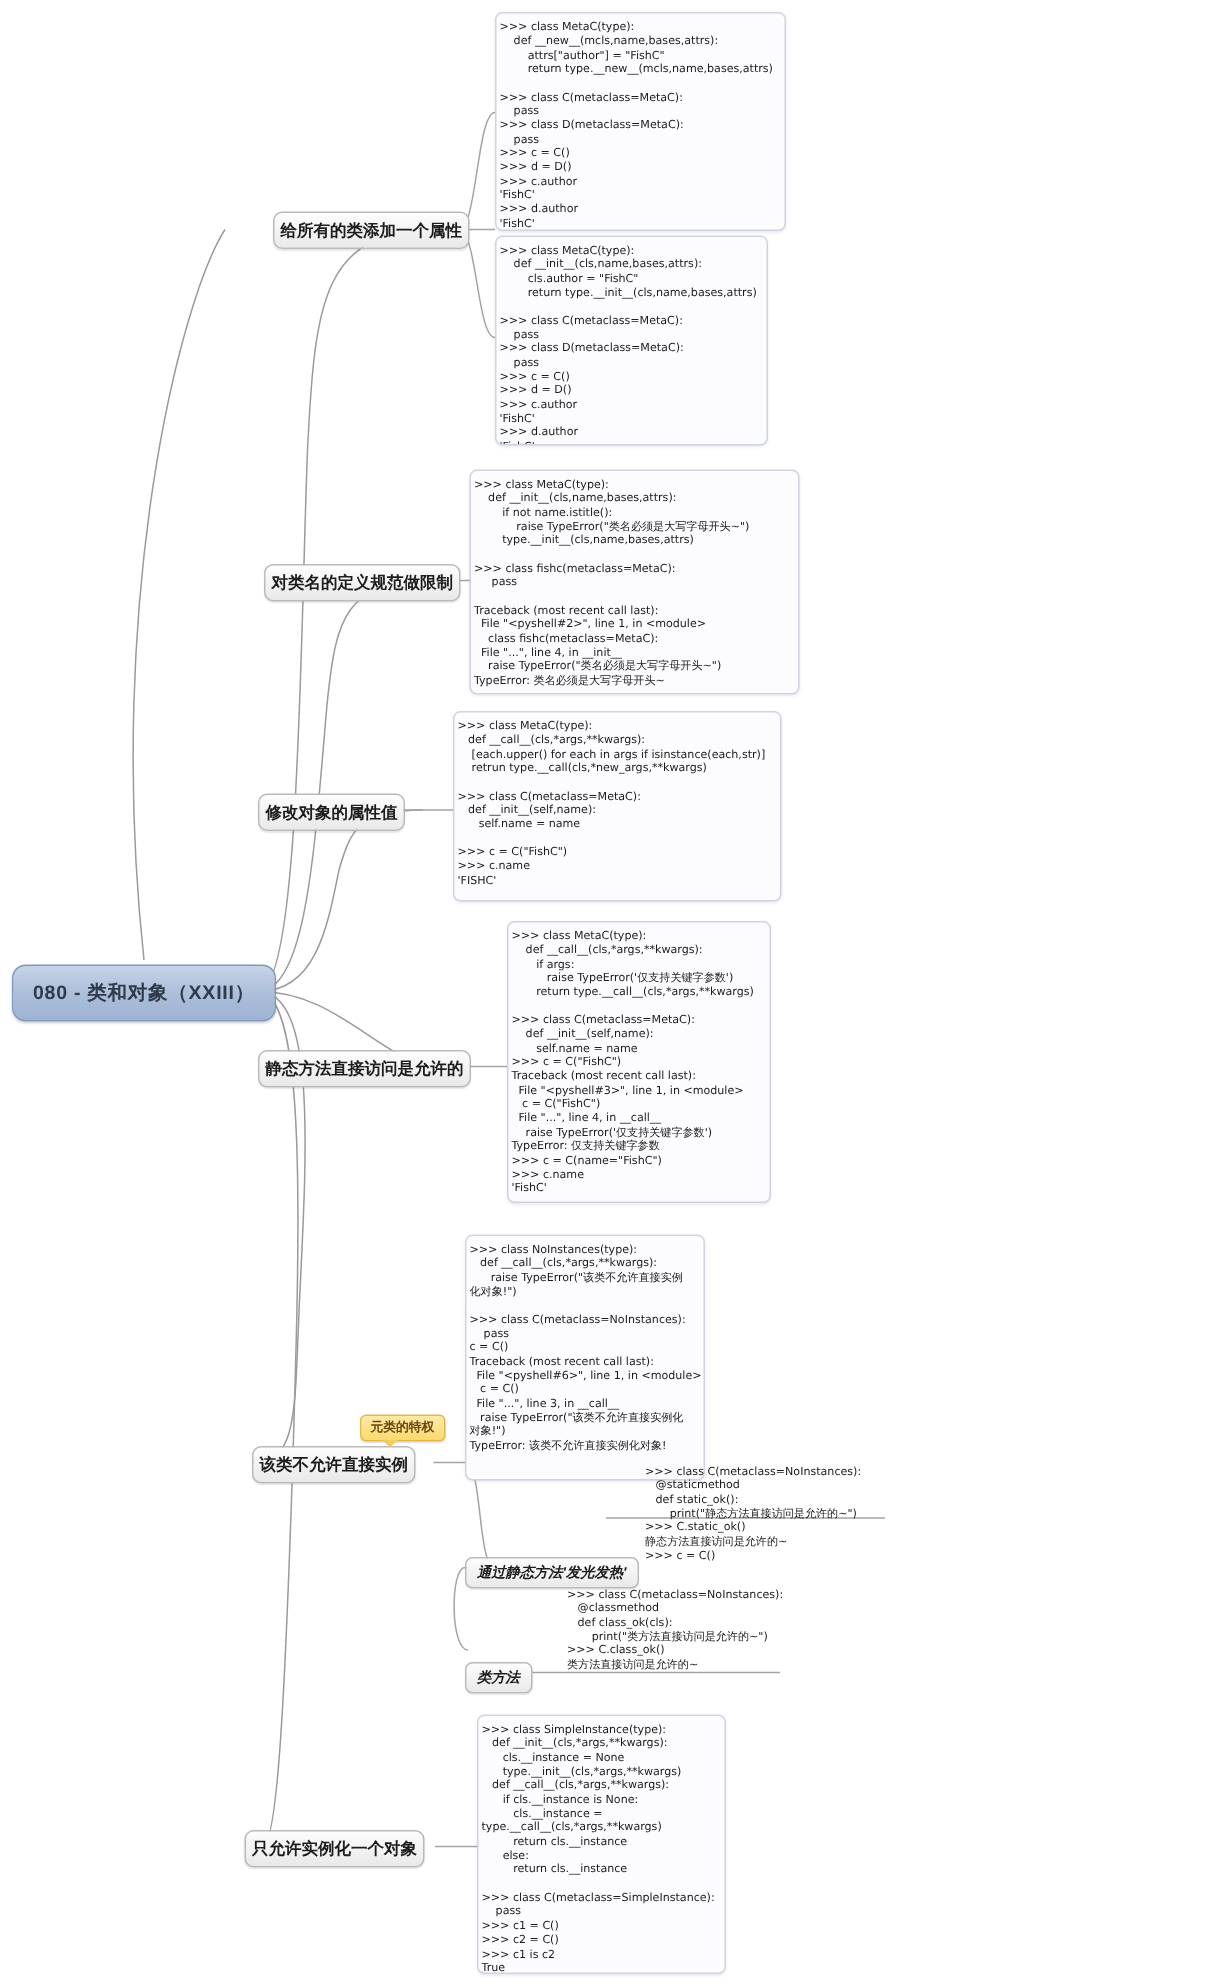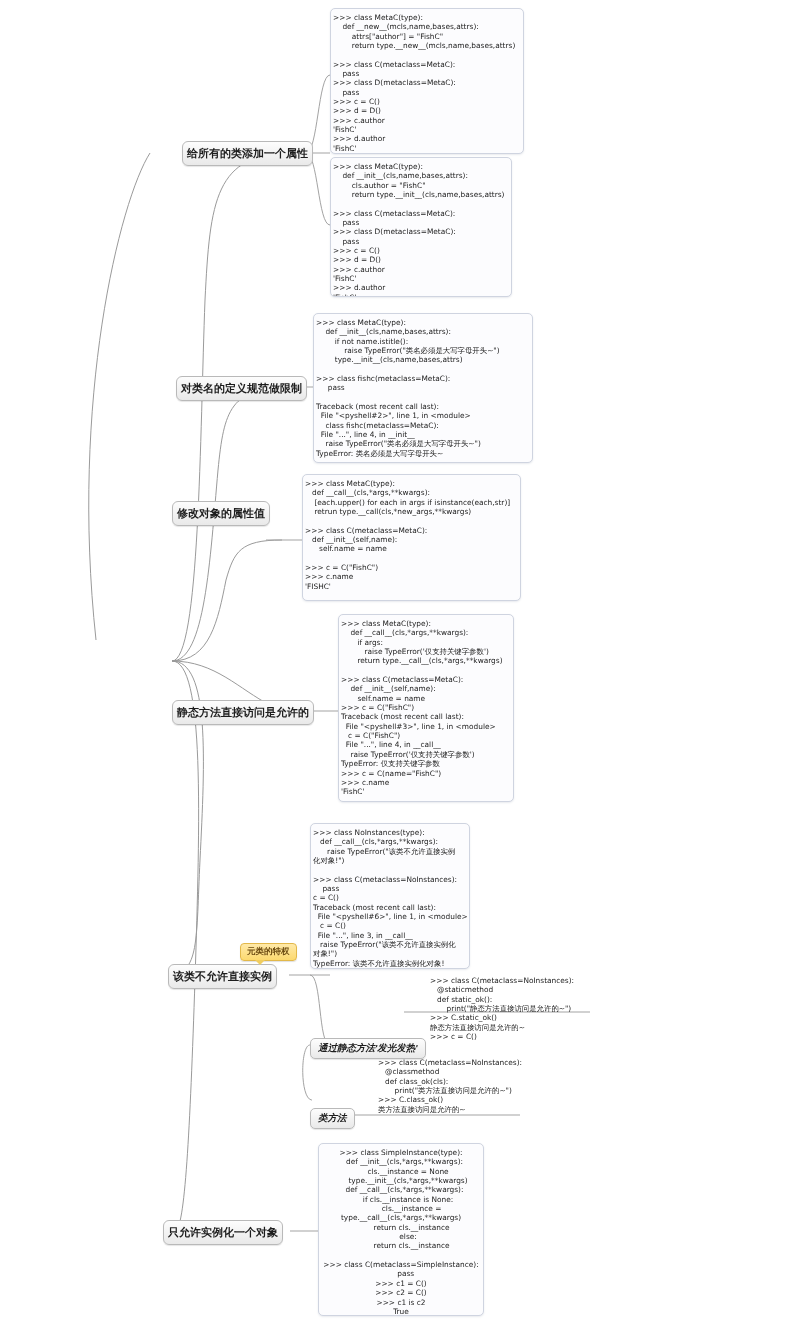--- a/index.html
+++ b/index.html
@@ -125,26 +125,27 @@
 
     <g fill="none" stroke="#a3a3a3" stroke-width="1">
 
       <path d="M310,1045 L404,1045"></path>
       <path d="M404,1012 L590,1012"></path>
 
       <path d="M355,1115 L520,1115"></path>
     </g>
   </svg>
 
+  <div class="root" style="left:8px;top:643px;">080 - 类和对象（XXIII）</div>
 
   <div class="topic" style="left:182px;top:141px;">给所有的类添加一个属性</div>
 
   <div class="topic" style="left:176px;top:376px;">对类名的定义规范做限制</div>
 
-  <div class="topic" style="left:172px;top:501px;">修改对象的属性值</div>
+  <div class="topic" style="left:172px;top:529px;">修改对象的属性值</div>
 
   <div class="topic" style="left:172px;top:700px;">静态方法直接访问是允许的</div>
 
   <div class="topic" style="left:168px;top:964px;">该类不允许直接实例</div>
 
   <div class="topic" style="left:163px;top:1220px;text-align:right;">只允许实例化一个对象</div>
 
   <div class="topic sub" style="left:310px;top:1038px;">通过静态方法'发光发热'</div>
 
   <div class="topic sub" style="left:310px;top:1108px;">类方法</div>
@@ -225,21 +226,21 @@
 Traceback (most recent call last):
   File "&lt;pyshell#3&gt;", line 1, in &lt;module&gt;
    c = C("FishC")
   File "...", line 4, in __call__
     raise TypeError('仅支持关键字参数')
 TypeError: 仅支持关键字参数
 &gt;&gt;&gt; c = C(name="FishC")
 &gt;&gt;&gt; c.name
 'FishC'</div>
 
-  <div class="code" style="left:310px;top:823px;width:160px;height:146px;">&gt;&gt;&gt; class NoInstances(type):
+  <div class="code" style="left:310px;top:823px;width:160px;height:164px;">&gt;&gt;&gt; class NoInstances(type):
    def __call__(cls,*args,**kwargs):
       raise TypeError("该类不允许直接实例
 化对象!")
 
 &gt;&gt;&gt; class C(metaclass=NoInstances):
     pass
 c = C()
 Traceback (most recent call last):
   File "&lt;pyshell#6&gt;", line 1, in &lt;module&gt;
    c = C()
@@ -256,21 +257,21 @@
 静态方法直接访问是允许的~
 &gt;&gt;&gt; c = C()</div>
 
   <div class="code plain" style="left:378px;top:1058px;width:180px;height:60px;">&gt;&gt;&gt; class C(metaclass=NoInstances):
    @classmethod
    def class_ok(cls):
        print("类方法直接访问是允许的~")
 &gt;&gt;&gt; C.class_ok()
 类方法直接访问是允许的~</div>
 
-  <div class="code" style="left:318px;top:1143px;width:166px;height:173px;text-align:center;">&gt;&gt;&gt; class SimpleInstance(type):
+  <div class="code" style="left:318px;top:1143px;width:166px;height:173px;">&gt;&gt;&gt; class SimpleInstance(type):
    def __init__(cls,*args,**kwargs):
       cls.__instance = None
       type.__init__(cls,*args,**kwargs)
    def __call__(cls,*args,**kwargs):
       if cls.__instance is None:
          cls.__instance =
 type.__call__(cls,*args,**kwargs)
          return cls.__instance
       else:
          return cls.__instance

